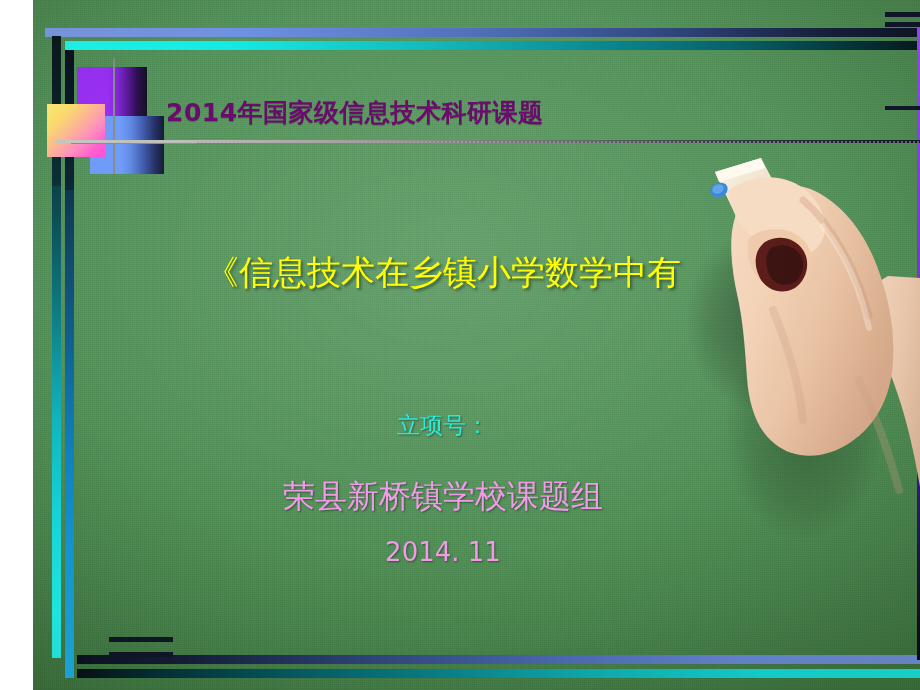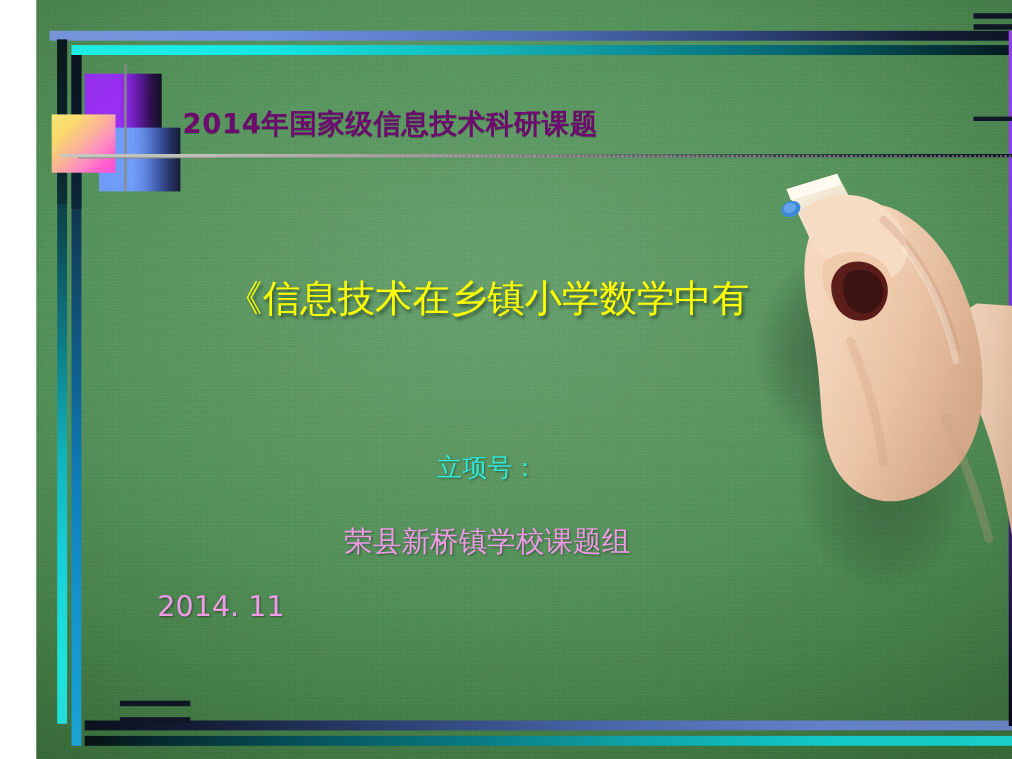--- a/index.html
+++ b/index.html
@@ -106,27 +106,28 @@
     position:absolute;left:110px;top:410px;width:600px;
     text-align:center;
     font-size:23px;color:#2ee8d8;
     font-family:Liberation Mono, monospace;
     text-shadow:1px 1px 2px rgba(0,0,0,.4);
   }
 
   #team-name{
     position:absolute;left:110px;top:475px;width:600px;
     text-align:center;
-    font-size:26px;color:#f09ae8;
+    font-size:32px;color:#f09ae8;
     font-family:"DejaVu Serif","Liberation Serif",serif;
     text-shadow:1px 1px 2px rgba(0,0,0,.4);
   }
 
   #slide-date{
     position:absolute;left:110px;top:537px;width:600px;
+    text-align:center;
     font-size:26px;color:#f09ae8;
     font-family:"DejaVu Sans","Liberation Sans",sans-serif;
     text-shadow:1px 1px 2px rgba(0,0,0,.4);
   }
 
   
   #hand-layer{position:absolute;left:620px;top:130px;width:300px;height:420px;pointer-events:none;}
   #hand-layer svg{display:block;}
 </style>
 </head>

